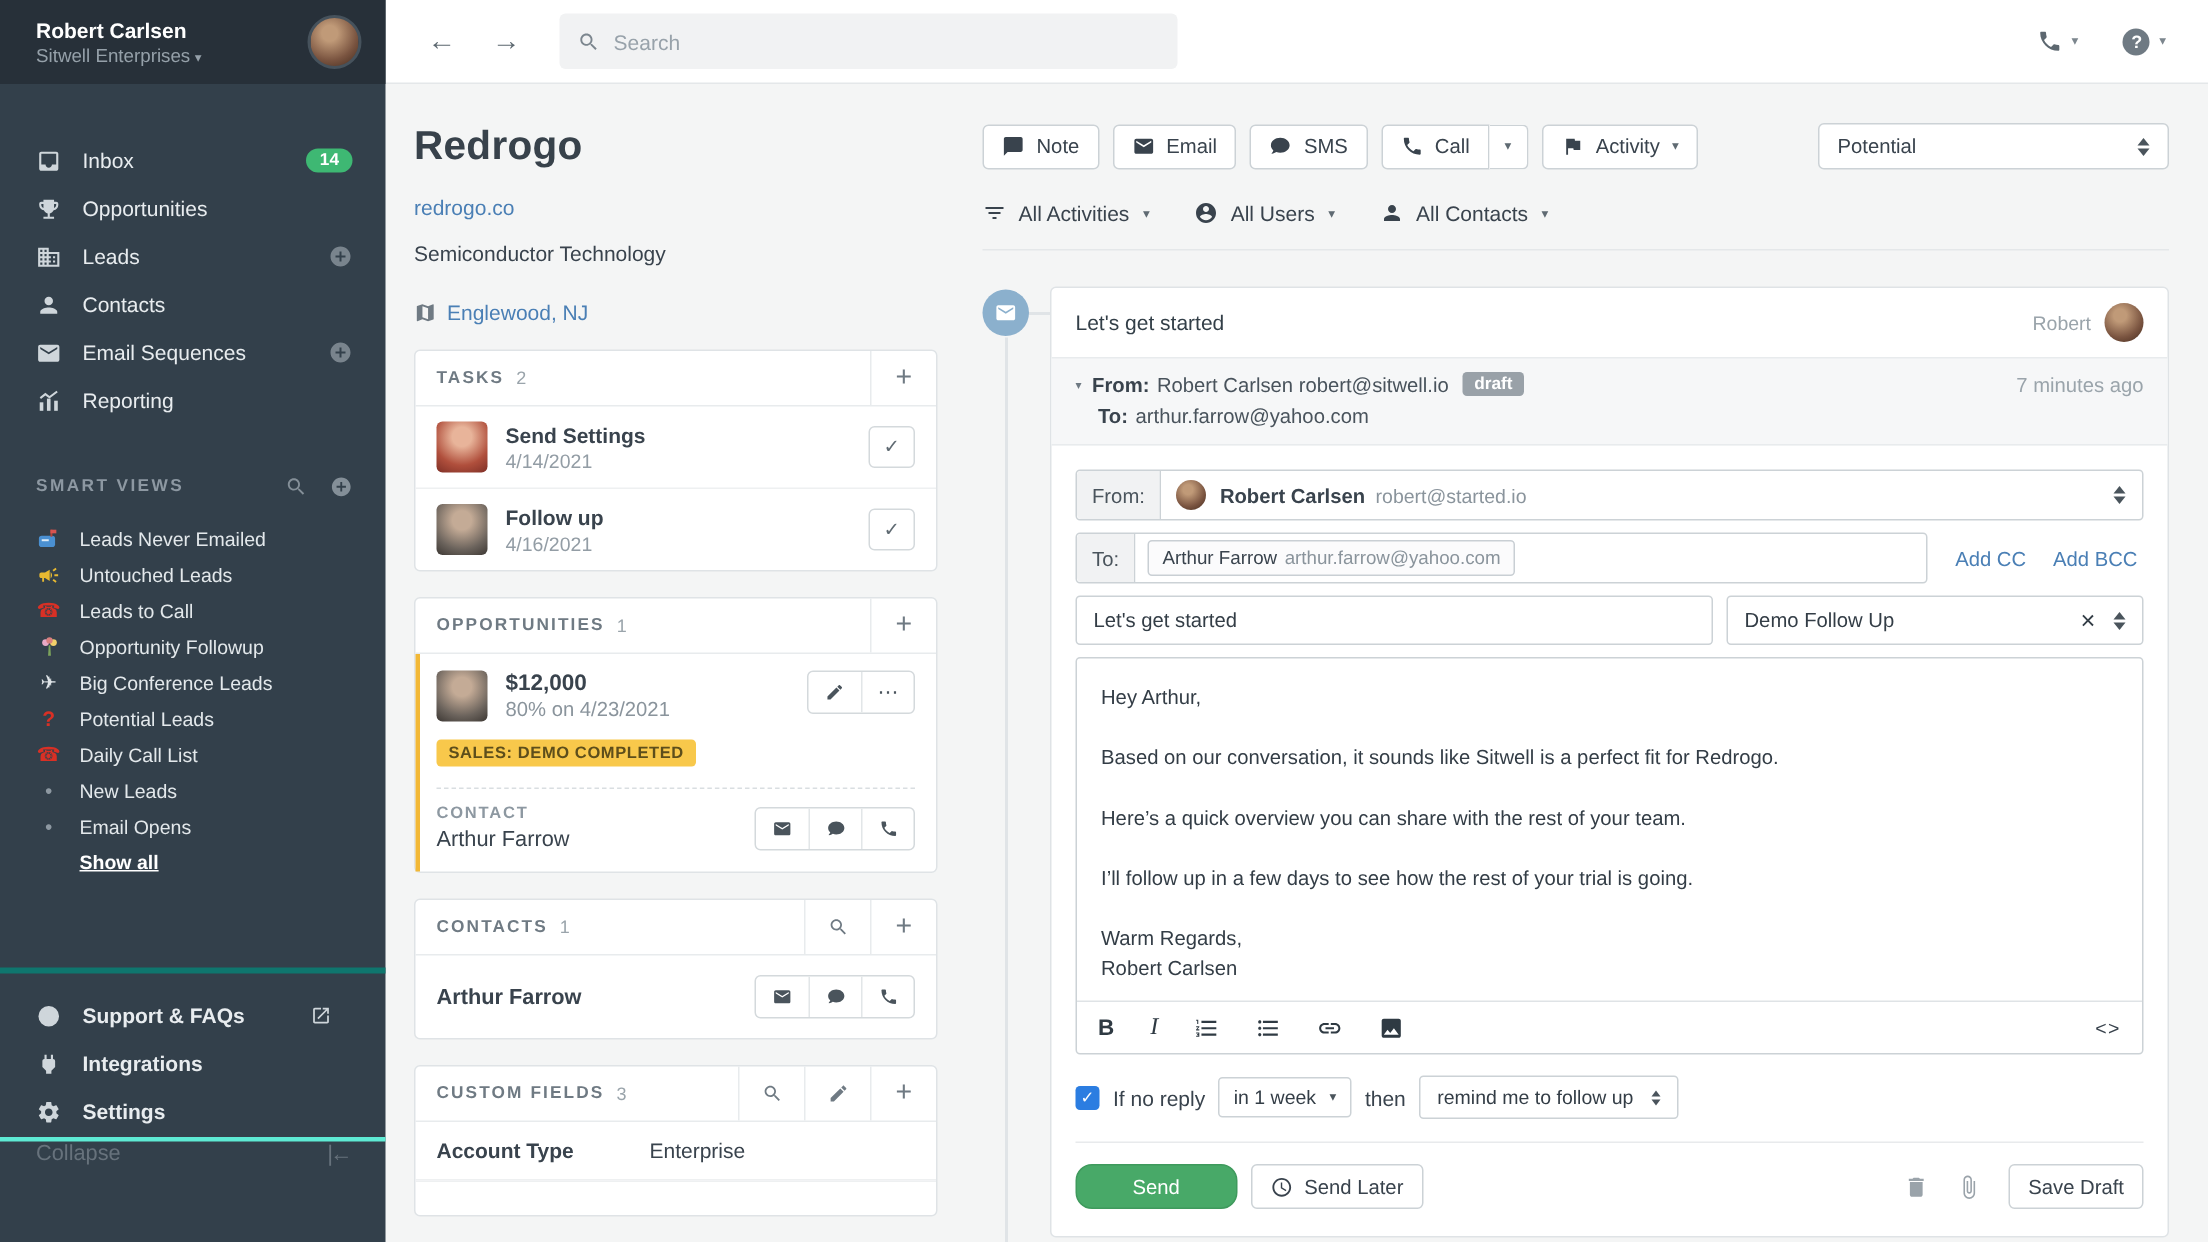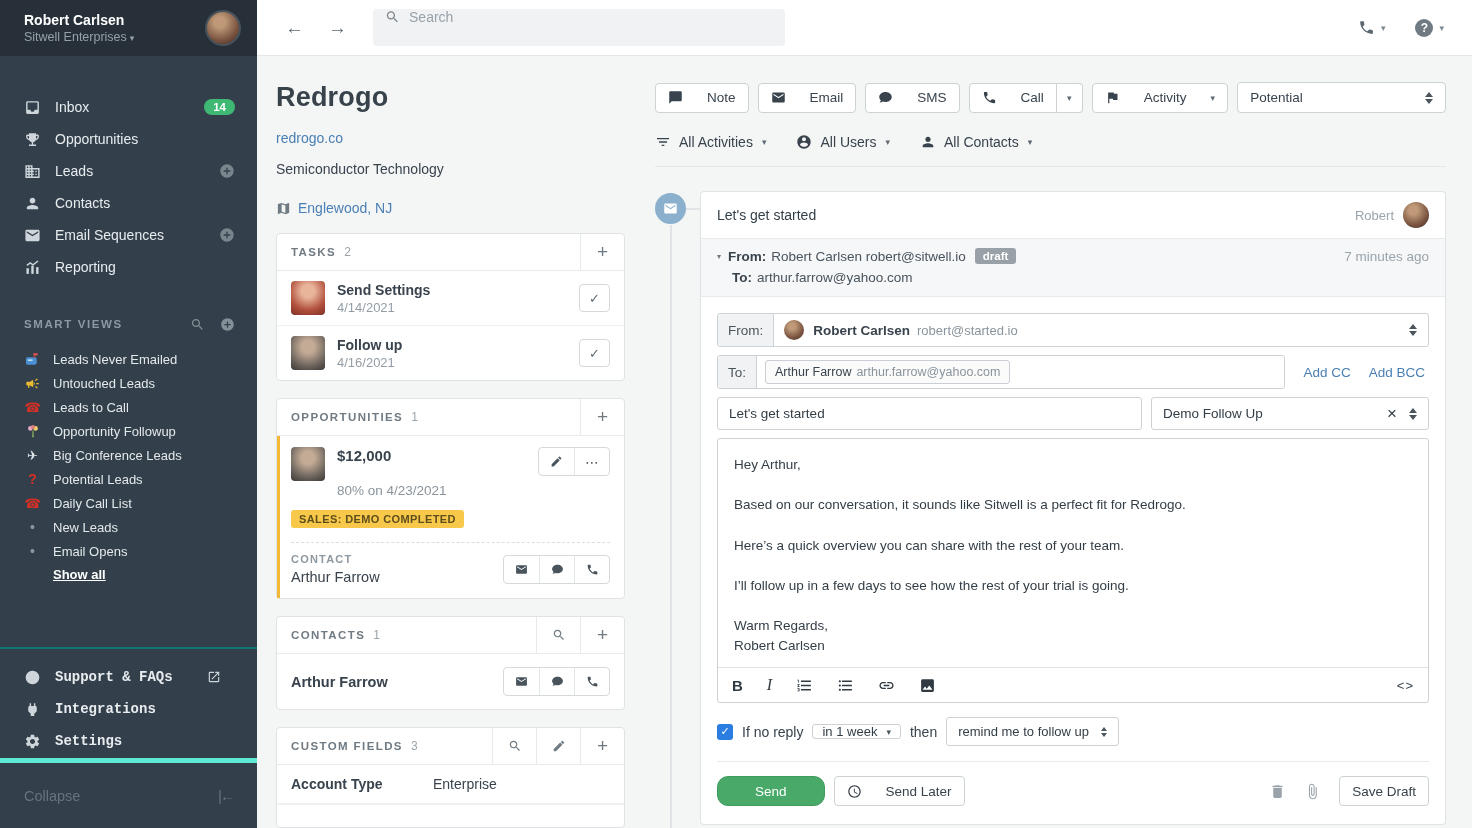--- a/index.html
+++ b/index.html
@@ -25,31 +25,31 @@
   .sb-plus svg { width:16px; height:16px; fill:currentColor; }
   .sb-section-head { margin-top:30px; padding:0 22px 0 24px; display:flex; align-items:center; height:22px; }
   .sb-section-title { font-size:11.5px; letter-spacing:1.6px; color:#8d98a2; font-weight:700; }
   .sb-head-icons { margin-left:auto; display:flex; gap:15px; color:#848f98; }
   .sb-head-icons .ic { width:15px; height:15px; }
   .smart-list { margin-top:12px; }
   .sv-item { height:24px; display:flex; align-items:center; padding:0 24px; font-size:13px; color:#e3e8eb; cursor:pointer; }
   .sv-ic { width:17px; height:16px; margin-right:12px; display:flex; align-items:center; justify-content:center; font-size:13px; flex:none; }
   .sv-dot { color:#8d98a1; font-size:14px; }
   .show-all { margin:4px 0 0 53px; font-size:13px; font-weight:700; color:#fff; text-decoration:underline; cursor:pointer; display:inline-block; }
-  .sb-footer { position:absolute; left:0; right:0; bottom:71px; border-top:2px solid #0f766e; padding-top:12px;font-family:Liberation Mono, monospace; }
+  .sb-footer { position:absolute; left:0; right:0; bottom:71px; border-top:4px solid #0f766e; padding-top:12px; }
   .sb-footer .sb-item { font-weight:700; font-size:14px; }
   .ext-ic { margin-left:auto; color:#8d98a1; }
-  .sb-collapse { position:absolute; left:0; right:0; bottom:0; height:70px; border-top:5px solid #5eead4; display:flex; align-items:center; padding:0 24px; color:#67727c; font-size:14.5px; cursor:pointer; }
+  .sb-collapse { position:absolute; left:0; right:0; bottom:0; height:70px; border-top:3px solid #5eead4; display:flex; align-items:flex-start; padding:0 24px; color:#67727c; font-size:14.5px; cursor:pointer; }
   .collapse-ic { margin-left:auto; font-size:15px; letter-spacing:-2px; }
 
   
   .main { flex:1; display:flex; flex-direction:column; min-width:0; }
   .topbar { height:56px; background:#fff; border-bottom:1px solid #e4e7e9; display:flex; align-items:center; padding:0 28px; flex:none; }
   .nav-arrow { font-size:19px; color:#5d6870; cursor:pointer; margin-right:24px; }
-  .search-box { width:412px; height:37px; background:#f1f2f3; border-radius:4px; display:flex; align-items:flex-start; padding:0 12px; margin-left:2px; }
+  .search-box { width:412px; height:37px; background:#f1f2f3; border-radius:4px; display:flex; align-items:center; padding:0 12px; margin-left:2px; }
   .search-box .ic { width:16px; height:16px; color:#7c868e; margin-right:9px; }
   .search-box input { border:none; background:transparent; outline:none; font-size:14px; font-family:inherit; color:#39434d; width:100%; }
   .search-box input::placeholder { color:#98a2aa; }
   .topbar-right { margin-left:auto; display:flex; align-items:center; gap:30px; }
   .tb-drop { display:flex; align-items:center; gap:6px; color:#5d6870; cursor:pointer; }
   .tb-drop .caret { font-size:9px; color:#7c868e; }
   .help-circle { width:18px; height:18px; border-radius:50%; background:#6f7a83; color:#fff; font-size:12px; font-weight:700; display:flex; align-items:center; justify-content:center; }
 
   .content { flex:1; display:flex; padding:26px 26px 0 19px; overflow:hidden; }
 
@@ -72,38 +72,38 @@
   .task-row { display:flex; align-items:center; padding:10px 14px; gap:12px; }
   .sq-avatar { width:34px; height:34px; border-radius:4px; flex:none; }
   .av-w { background:radial-gradient(circle at 50% 30%, #e8b49a 22%, #b04f3c 65%, #7e2f26); }
   .av-m { background:radial-gradient(circle at 50% 32%, #c4ab96 22%, #6b635c 68%, #3c3733); }
   .task-title { font-size:14px; font-weight:700; color:#39434d; }
   .task-date { font-size:13px; color:#939da5; margin-top:2px; }
   .check-btn { margin-left:auto; width:31px; height:28px; border:1px solid #d4d9dc; border-radius:4px; background:#fff; display:flex; align-items:center; justify-content:center; color:#5f6a72; cursor:pointer; font-size:13px; }
   .opp-item { border-left:3px solid #f2b836; padding:11px 14px 13px 11px; }
   .opp-top { display:flex; align-items:flex-start; gap:12px; }
   .opp-amount { font-size:15px; font-weight:700; color:#39434d; }
-  .opp-detail { font-size:13.5px; color:#8a949c; margin-top:19px; }
+  .opp-detail { font-size:13.5px; color:#8a949c; margin-top:1px; }
   .btn-group { margin-left:auto; display:flex; border:1px solid #d4d9dc; border-radius:4px; overflow:hidden; background:#fff; }
   .btn-group .gbtn { width:35px; height:27px; display:flex; align-items:center; justify-content:center; color:#4a545c; cursor:pointer; border-left:1px solid #e2e6e8; font-size:14px; }
   .btn-group .gbtn:first-child { border-left:none; }
   .btn-group .gbtn .ic { width:13px; height:13px; }
   .opp-badge { display:inline-block; margin-top:12px; background:#f8c84b; color:#5d4e1b; font-size:11px; font-weight:700; letter-spacing:.4px; padding:3px 8px; border-radius:3px; }
   .dashed { border-top:1px dashed #d9dee1; margin:14px 0 10px; }
   .contact-line { display:flex; align-items:center; }
   .contact-label { font-size:11px; letter-spacing:1.2px; color:#8d98a1; font-weight:700; }
   .contact-name { font-size:14.5px; color:#39434d; margin-top:4px; }
   .cf-row { display:flex; align-items:center; padding:11px 14px; font-size:14px; }
   .cf-label { width:142px; font-weight:700; color:#39434d; flex:none; }
   .cf-value { display:flex; align-items:center; gap:7px; }
 
   
   .activity-col { flex:1; margin-left:30px; min-width:0; display:flex; flex-direction:column; }
   .action-row { display:flex; align-items:center; }
-  .btn { height:30px; background:#fff; border:1px solid #ccd2d6; border-radius:4px; display:inline-flex; align-items:center; padding:0 12px; font-size:13.5px; color:#39434d; cursor:pointer; font-family:inherit;gap:16px; }
+  .btn { height:30px; background:#fff; border:1px solid #ccd2d6; border-radius:4px; display:inline-flex; align-items:center; padding:0 12px; font-size:13.5px; color:#39434d; cursor:pointer; font-family:inherit; }
   .btn .ic { width:15px; height:15px; margin-right:8px; color:#39434d; }
   .btn .caret { font-size:9px; margin-left:8px; color:#5f6a72; }
   .action-row > .btn { margin-right:9px; }
   .split { display:inline-flex; margin-right:9px; }
   .split .btn { border-radius:4px 0 0 4px; margin:0; }
   .split .split-caret { width:26px; height:30px; border:1px solid #ccd2d6; border-left:none; border-radius:0 4px 4px 0; background:#fff; display:flex; align-items:center; justify-content:center; font-size:9px; color:#5f6a72; cursor:pointer; }
   .status-select { margin-left:auto; width:234px; height:31px; background:#fff; border:1px solid #ccd2d6; border-radius:4px; display:flex; align-items:center; padding:0 12px; font-size:13.5px; cursor:pointer; }
   .stepper { margin-left:auto; display:inline-flex; flex-direction:column; align-items:center; gap:2px; flex:none; }
   .tri-up { width:0; height:0; border-left:4px solid transparent; border-right:4px solid transparent; border-bottom:5px solid #4a545c; }
   .tri-dn { width:0; height:0; border-left:4px solid transparent; border-right:4px solid transparent; border-top:5px solid #4a545c; }
@@ -154,21 +154,21 @@
   .bb-text { padding:16px 16px 2px; font-size:13.5px; color:#333d46; line-height:1.5; min-height:228px; cursor:text; }
   .bb-text p { margin-bottom:20px; }
   .bb-toolbar { border-top:1px solid #dfe3e6; display:flex; align-items:center; padding:8px 14px; gap:24px; color:#2f3a43; }
   .tb-btn { cursor:pointer; display:flex; align-items:center; justify-content:center; }
   .tb-bold { font-weight:700; font-size:15px; }
   .tb-italic { font-style:italic; font-family:"Liberation Serif",serif; font-size:16px; }
   .tb-btn .ic { width:17px; height:17px; }
   .tb-code { margin-left:auto; font-size:13px; letter-spacing:1px; color:#39434d; }
   .followup-row { display:flex; align-items:center; margin-top:14px; font-size:14px; color:#39434d; }
   .checkbox { width:16px; height:16px; background:#2b7de1; border-radius:3px; color:#fff; font-size:11px; display:flex; align-items:center; justify-content:center; cursor:pointer; margin-right:9px; flex:none; }
-  .mini-select { height:15px; border:1px solid #ccd2d6; border-radius:3px; background:#fff; display:flex; align-items:center; padding:0 9px; font-size:13px; color:#333d46; cursor:pointer; margin:0 9px; }
+  .mini-select { height:27px; border:1px solid #ccd2d6; border-radius:3px; background:#fff; display:flex; align-items:center; padding:0 9px; font-size:13px; color:#333d46; cursor:pointer; margin:0 9px; }
   .mini-select .caret { font-size:9px; color:#4a545c; margin-left:9px; }
   .mini-select .stepper { margin-left:12px; }
   .mini-select .tri-up { border-bottom-width:4px; border-left-width:3.5px; border-right-width:3.5px; }
   .mini-select .tri-dn { border-top-width:4px; border-left-width:3.5px; border-right-width:3.5px; }
   .compose-hr { border-top:1px solid #e8eaec; margin:15px 0 14px; }
   .send-row { display:flex; align-items:center; }
   .send-btn { height:30px; padding:0 37px; background:#48a968; border:1px solid #3f9a5d; border-radius:11px; color:#fff; font-size:13.5px; font-family:inherit; cursor:pointer; }
   .send-later-btn { margin-left:9px; }
   .send-right { margin-left:auto; display:flex; align-items:center; gap:18px; }
   .icon-btn { color:#9aa3aa; cursor:pointer; }

